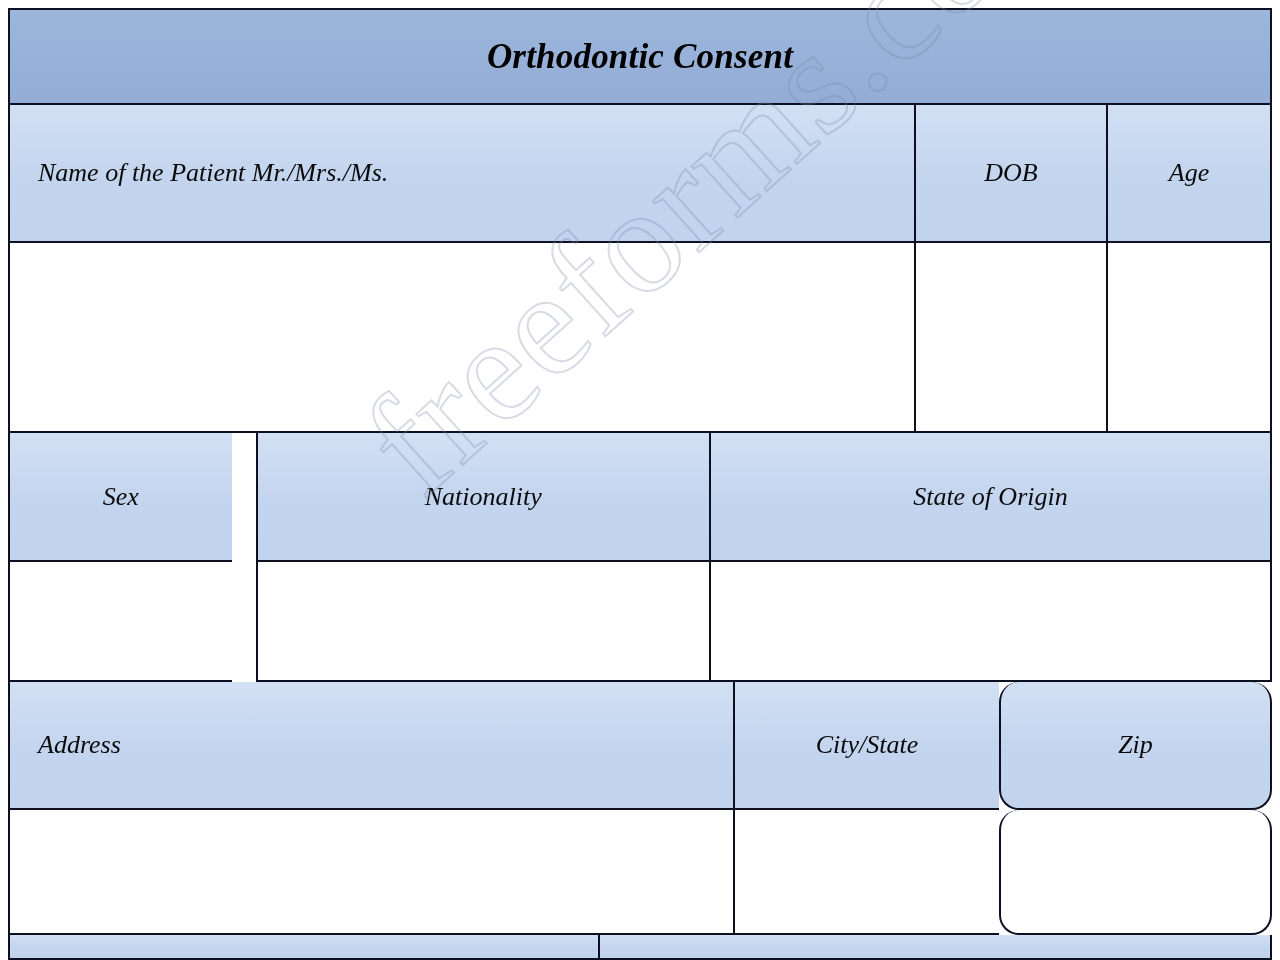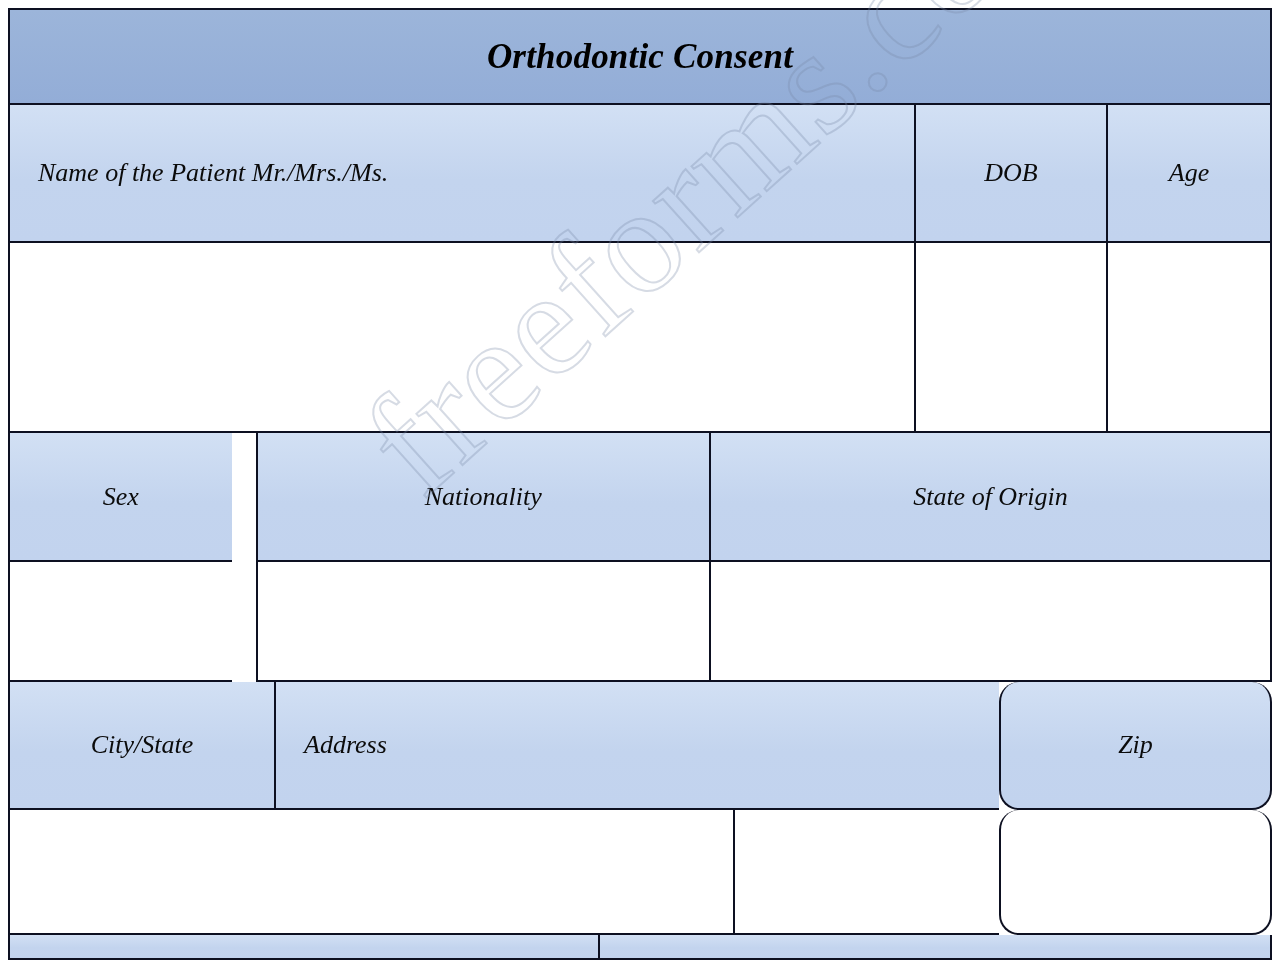--- a/index.html
+++ b/index.html
@@ -181,25 +181,25 @@
       </div>
       <div class="cell input-cell h-input-2 w-nat">
         <span></span>
       </div>
       <div class="cell input-cell h-input-2 w-state">
         <span></span>
       </div>
     </div>
 
     <div class="row">
+      <div class="cell label-cell left h-label-3 w-addr">
+        <span>Address</span>
+      </div>
       <div class="cell label-cell center h-label-3 w-city">
         <span>City/State</span>
-      </div>
-      <div class="cell label-cell left h-label-3 w-addr">
-        <span>Address</span>
       </div>
       <div class="cell label-cell center h-label-3 w-zip">
         <span>Zip</span>
       </div>
     </div>
 
     <div class="row">
       <div class="cell input-cell h-input-3 w-addr">
         <span></span>
       </div>

